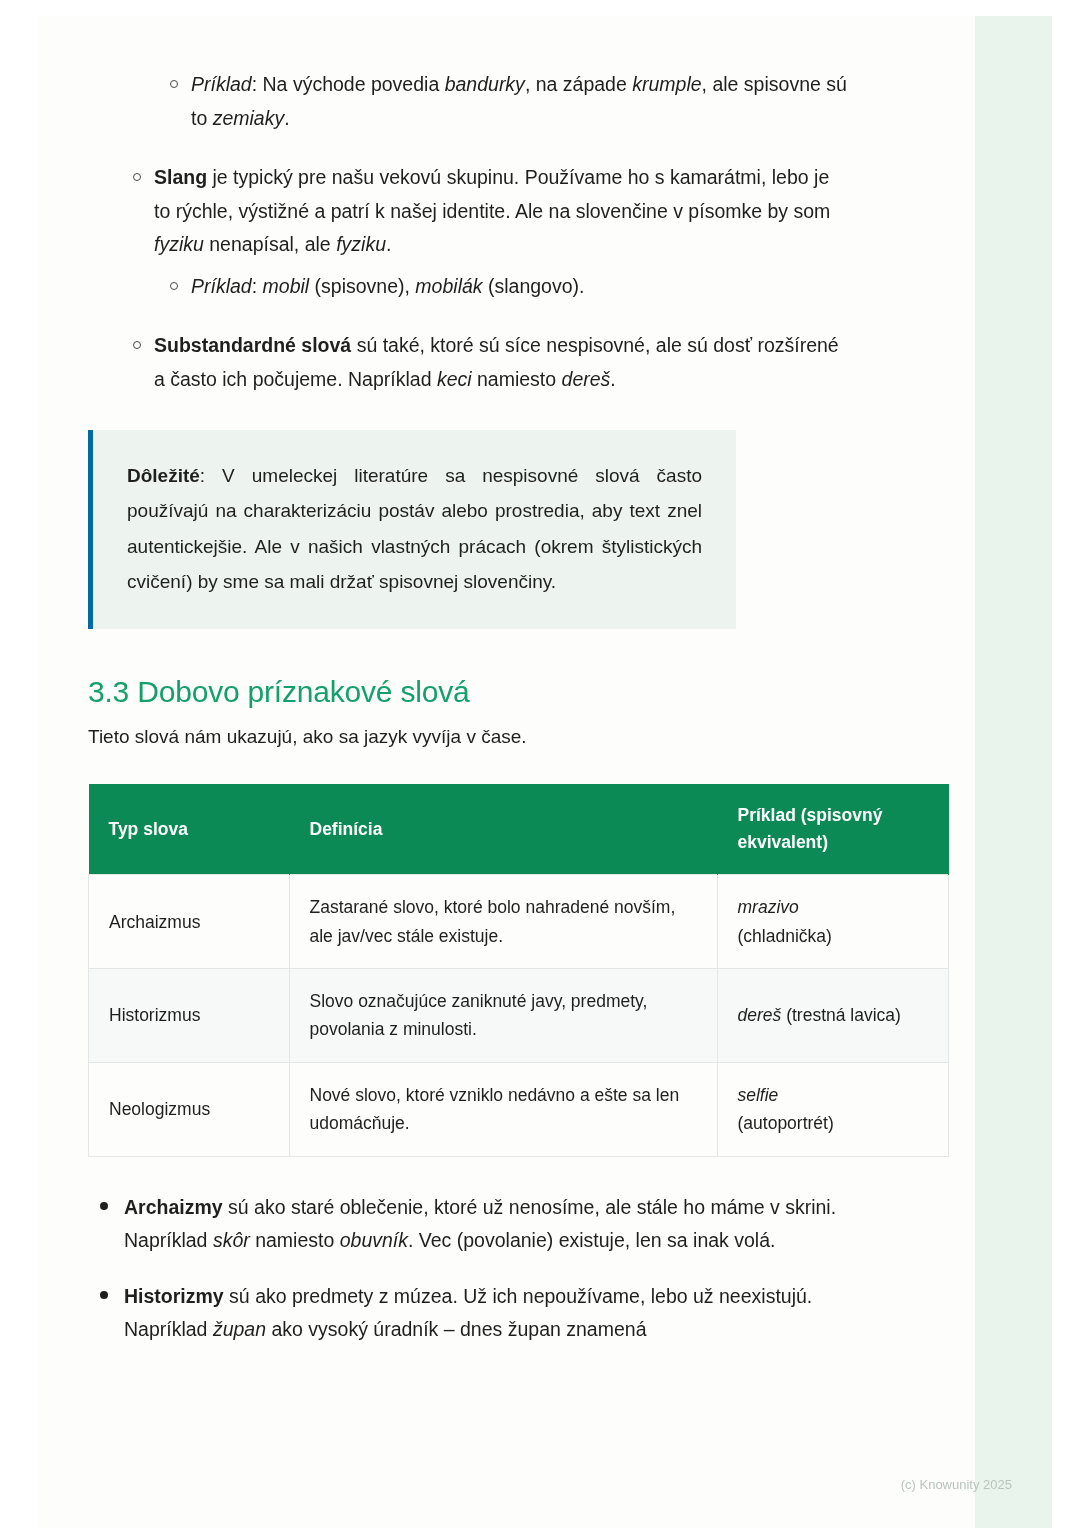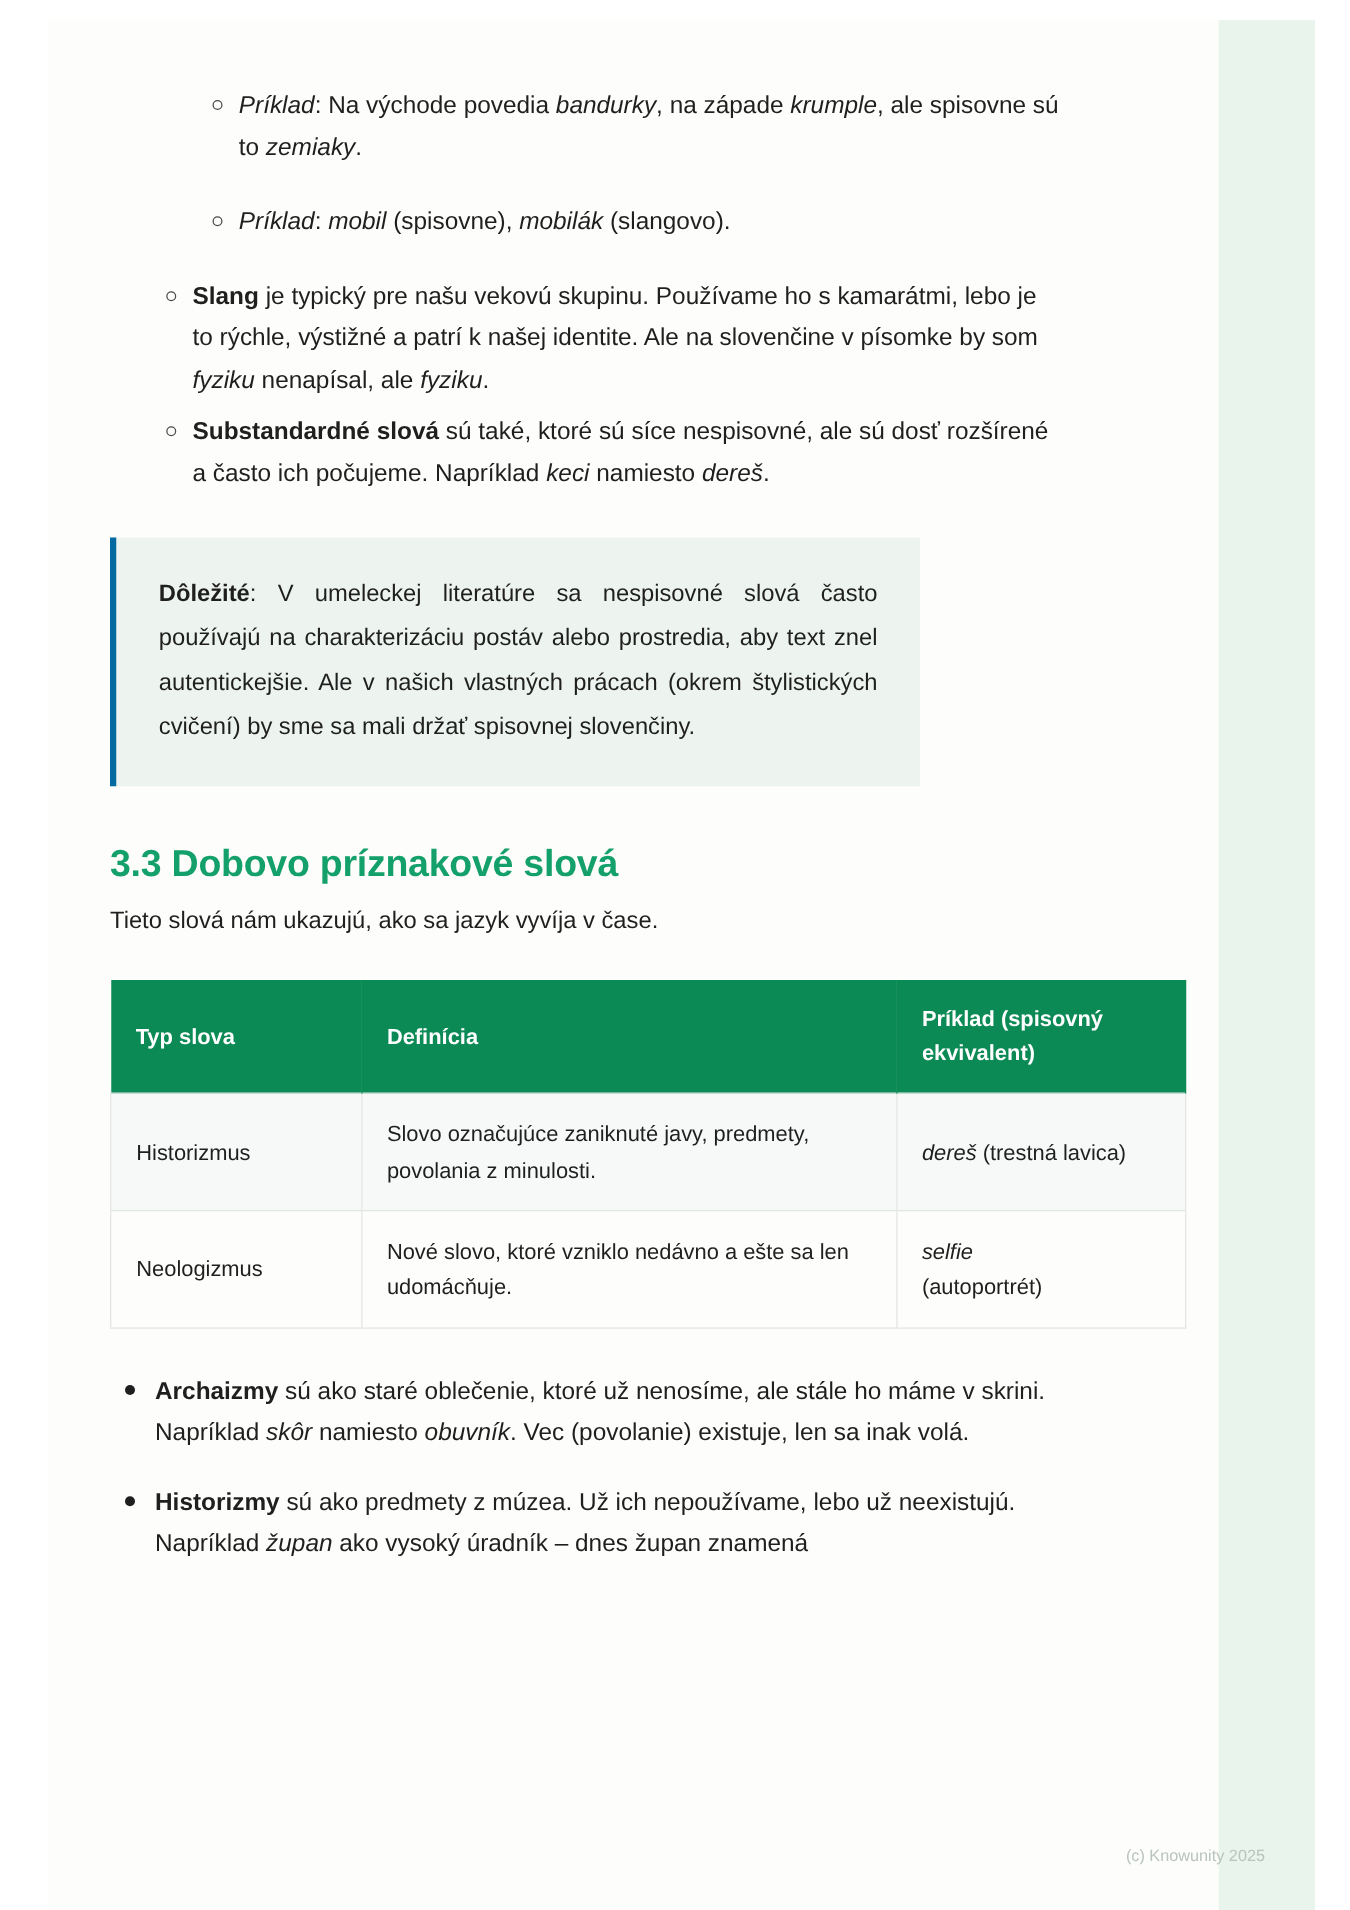--- a/index.html
+++ b/index.html
@@ -113,21 +113,21 @@
     box-sizing: border-box;
     font-size: 19px;
     line-height: 1.85;
     text-align: justify;
     color: #1f1f1f;
   }
 
   h2.section-title {
     color: #14a06a;
     font-size: 30px;
-    font-weight: 700;
+    font-weight: 400;
     margin: 46px 0 4px 0;
     letter-spacing: -0.2px;
   }
   p.intro {
     font-size: 19px;
     line-height: 1.6;
     margin: 13px 0 32px 0;
     color: #1f1f1f;
   }
 
@@ -185,27 +185,27 @@
     <div class="right-strip-inner"></div>
   </div>
 
   <div class="content">
 
     <div class="top-sub" style="margin-top:52px;">
       <span class="hollow-bullet"></span>
       <i><span>Príklad</span></i><span>: Na východe povedia </span><i><span>bandurky</span></i><span>, na západe </span><i><span>krumple</span></i><span>, ale spisovne sú to </span><i><span>zemiaky</span></i><span>.</span>
     </div>
 
+    <div class="bullet-item" style="margin-bottom:8px;">
+      <span class="hollow-bullet"></span>
+      <b><span>Slang</span></b><span> je typický pre našu vekovú skupinu. Používame ho s kamarátmi, lebo je to rýchle, výstižné a patrí k našej identite. Ale na slovenčine v písomke by som </span><i><span>fyziku</span></i><span> nenapísal, ale </span><i><span>fyziku</span></i><span>.</span>
+    </div>
     <div class="bullet-item sub" style="margin-bottom:26px;">
       <span class="hollow-bullet"></span>
       <i><span>Príklad</span></i><span>: </span><i><span>mobil</span></i><span> (spisovne), </span><i><span>mobilák</span></i><span> (slangovo).</span>
-    </div>
-    <div class="bullet-item" style="margin-bottom:8px;">
-      <span class="hollow-bullet"></span>
-      <b><span>Slang</span></b><span> je typický pre našu vekovú skupinu. Používame ho s kamarátmi, lebo je to rýchle, výstižné a patrí k našej identite. Ale na slovenčine v písomke by som </span><i><span>fyziku</span></i><span> nenapísal, ale </span><i><span>fyziku</span></i><span>.</span>
     </div>
 
 
     <div class="bullet-item" style="margin-bottom:0;">
       <span class="hollow-bullet"></span>
       <b><span>Substandardné slová</span></b><span> sú také, ktoré sú síce nespisovné, ale sú dosť rozšírené a často ich počujeme. Napríklad </span><i><span>keci</span></i><span> namiesto </span><i><span>dereš</span></i><span>.</span>
     </div>
 
     <div class="callout">
       <b><span>Dôležité</span></b><span>: V umeleckej literatúre sa nespisovné slová často používajú na charakterizáciu postáv alebo prostredia, aby text znel autentickejšie. Ale v našich vlastných prácach (okrem štylistických cvičení) by sme sa mali držať spisovnej slovenčiny.</span>
@@ -216,20 +216,25 @@
 
     <table class="data">
       <thead>
         <tr>
           <th class="col1">Typ slova</th>
           <th class="col2">Definícia</th>
           <th class="col3">Príklad (spisovný ekvivalent)</th>
         </tr>
       </thead>
       <tbody>
+        <tr>
+          <td>Archaizmus</td>
+          <td>Zastarané slovo, ktoré bolo nahradené novším, ale jav/vec stále existuje.</td>
+          <td><i><span>mrazivo</span></i><br><span>(chladnička)</span></td>
+        </tr>
         <tr class="alt">
           <td>Historizmus</td>
           <td>Slovo označujúce zaniknuté javy, predmety, povolania z minulosti.</td>
           <td><i><span>dereš</span></i><span> (trestná lavica)</span></td>
         </tr>
         <tr>
           <td>Neologizmus</td>
           <td>Nové slovo, ktoré vzniklo nedávno a ešte sa len udomácňuje.</td>
           <td><i><span>selfie</span></i><br><span>(autoportrét)</span></td>
         </tr>

